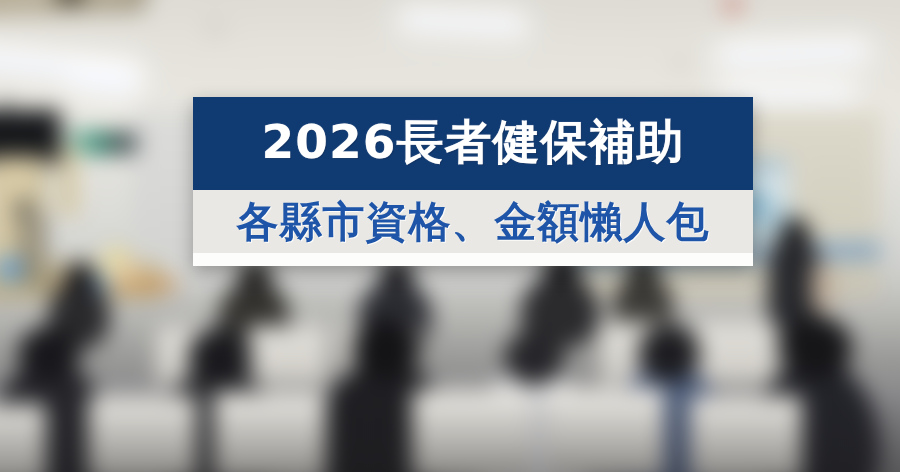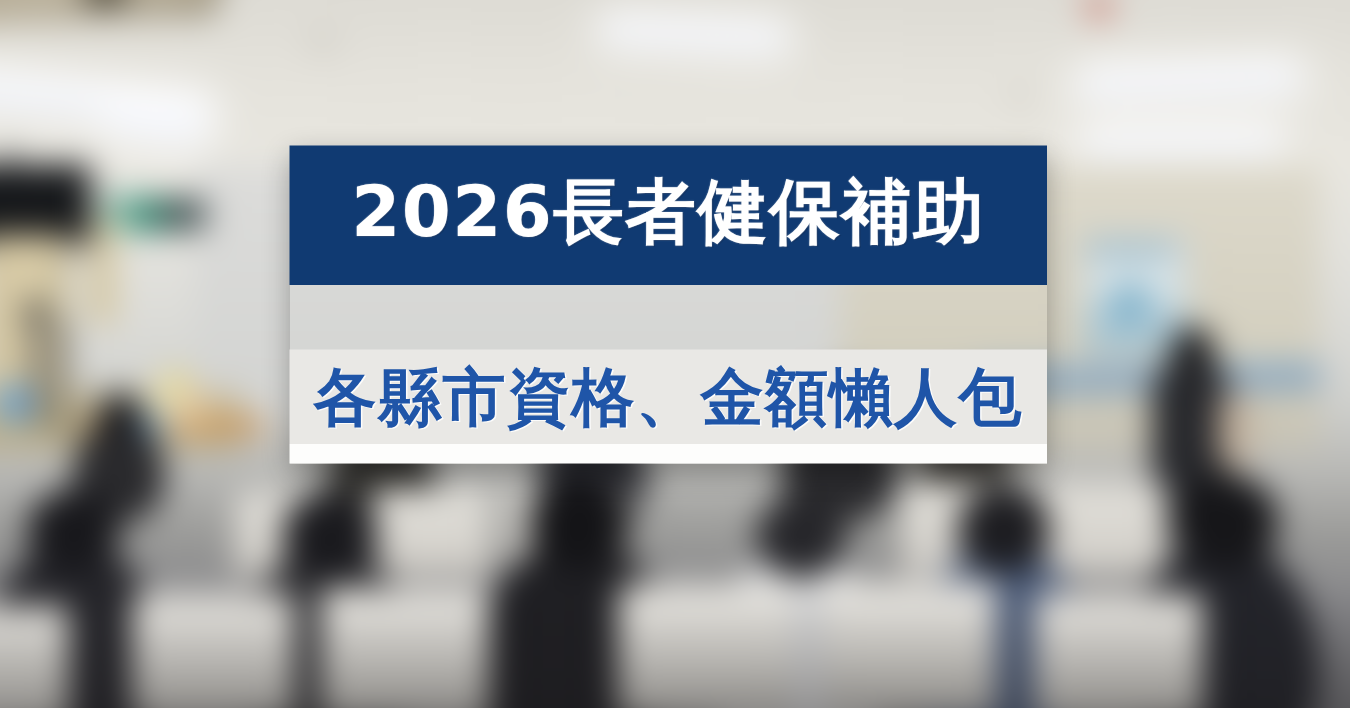--- a/index.html
+++ b/index.html
@@ -273,21 +273,21 @@
     position: absolute;
     left: 0; bottom: 0; width: 100%; height: 120px;
     background: linear-gradient(to bottom, rgba(30,28,30,0) 0%, rgba(28,26,28,.28) 55%, rgba(22,20,22,.5) 100%);
   }
 
   
   .banner {
     position: absolute;
     left: 193px;
     top: 97px;
-    width: 505px;
+    width: 560px;
     box-shadow: 0 6px 18px rgba(0,0,0,.30);
   }
   .banner-title {
     background: #103a72;
     color: #ffffff;
     font-family: "DejaVu Sans", "Liberation Sans", sans-serif;
     font-weight: bold;
     font-size: 47px;
     line-height: 1;
     letter-spacing: 1px;
@@ -295,21 +295,20 @@
     padding: 21px 0 25px 0;
     white-space: nowrap;
     text-shadow:
       0 0 1px rgba(255,255,255,.6),
       1px 1px 0 rgba(10,30,64,.35);
   }
   .banner-sub-wrap {
     background: #e9e8e5;
     padding: 10px 0 9px 0;
     text-align: center;
-    margin-top: 43px;
   }
   .banner-subtitle {
     color: #1f55a8;
     font-family: "DejaVu Sans", "Liberation Sans", sans-serif;
     font-weight: bold;
     font-size: 42px;
     line-height: 1.05;
     letter-spacing: 1px;
     white-space: nowrap;
     text-shadow: 1px 1px 0 rgba(255,255,255,.85);

